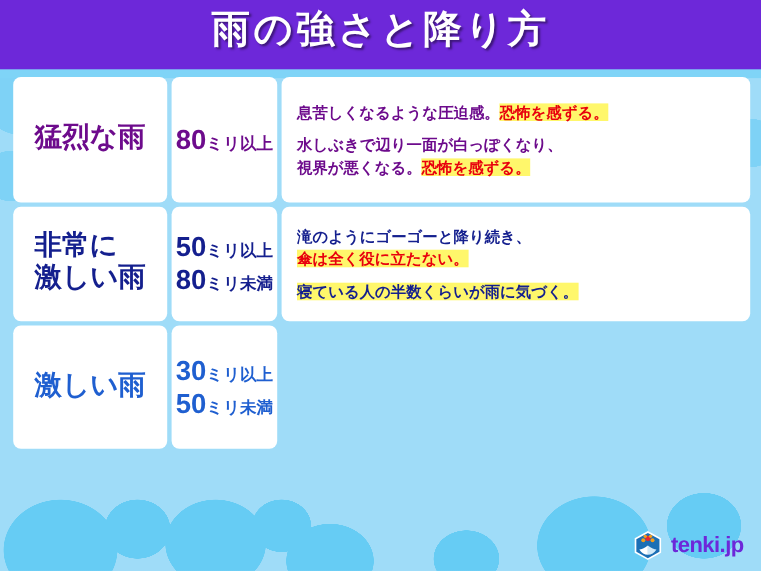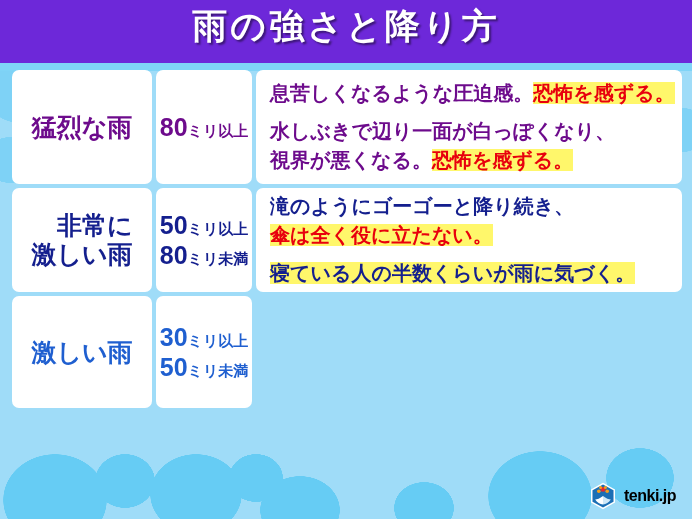--- a/index.html
+++ b/index.html
@@ -112,32 +112,33 @@
   .hdr-amt-stack { text-align: center; line-height: 1.05; }
   .hdr-amt-small { font-size: 11px; display: block; }
   .hdr-amt-big   { font-size: 21px; display: block; letter-spacing: 2px; }
   .hdr-desc-text { font-size: 20px; letter-spacing: 1px; }
 
   
   .lvl-name {
     font-size: 25px;
     font-weight: bold;
     line-height: 1.15;
-    text-align: right;
+    text-align: left;
     letter-spacing: 0px;
+    font-family: Liberation Mono, monospace;
   }
   .lvl-amt {
     font-weight: bold;
     line-height: 1.2;
     text-align: left;
   }
   .lvl-amt .num  { font-size: 25px; }
   .lvl-amt .unit { font-size: 15px; }
 
-  .desc-block { font-size: 20px; font-weight: bold; line-height: 1.45; }
+  .desc-block { font-size: 14px; font-weight: bold; line-height: 1.45; }
   .desc-block .para { margin: 0; }
   .desc-block .gap  { height: 9px; }
   .hl   { background: #fff76b; }
   .red  { color: #e8000d; }
 
   .r1 .lvl-name, .r1 .lvl-amt, .r1 .desc-block { color: #6d0b8c; }
   .r2 .lvl-name, .r2 .lvl-amt, .r2 .desc-block { color: #141f8e; }
   .r3 .lvl-name, .r3 .lvl-amt, .r3 .desc-block { color: #1f5fd0; }
   .r3 .desc-block { font-size: 14px; }
 
@@ -148,23 +149,23 @@
   
   #logo {
     position: absolute;
     right: 16px; bottom: 8px;
     display: flex;
     align-items: center;
     gap: 6px;
   }
   #logo-mark { width: 30px; height: 30px; }
   #logo-text {
-    font-size: 16px;
-    font-weight: bold;
-    color: #000000;
+    font-size: 20px;
+    font-weight: bold;
+    color: #6d28d9;
     letter-spacing: -0.5px;
   }
 </style>
 </head>
 <body>
 
 <div id="bg-pattern"></div>
 <div id="bg-lightband"></div>
 
 <div id="title-band">

